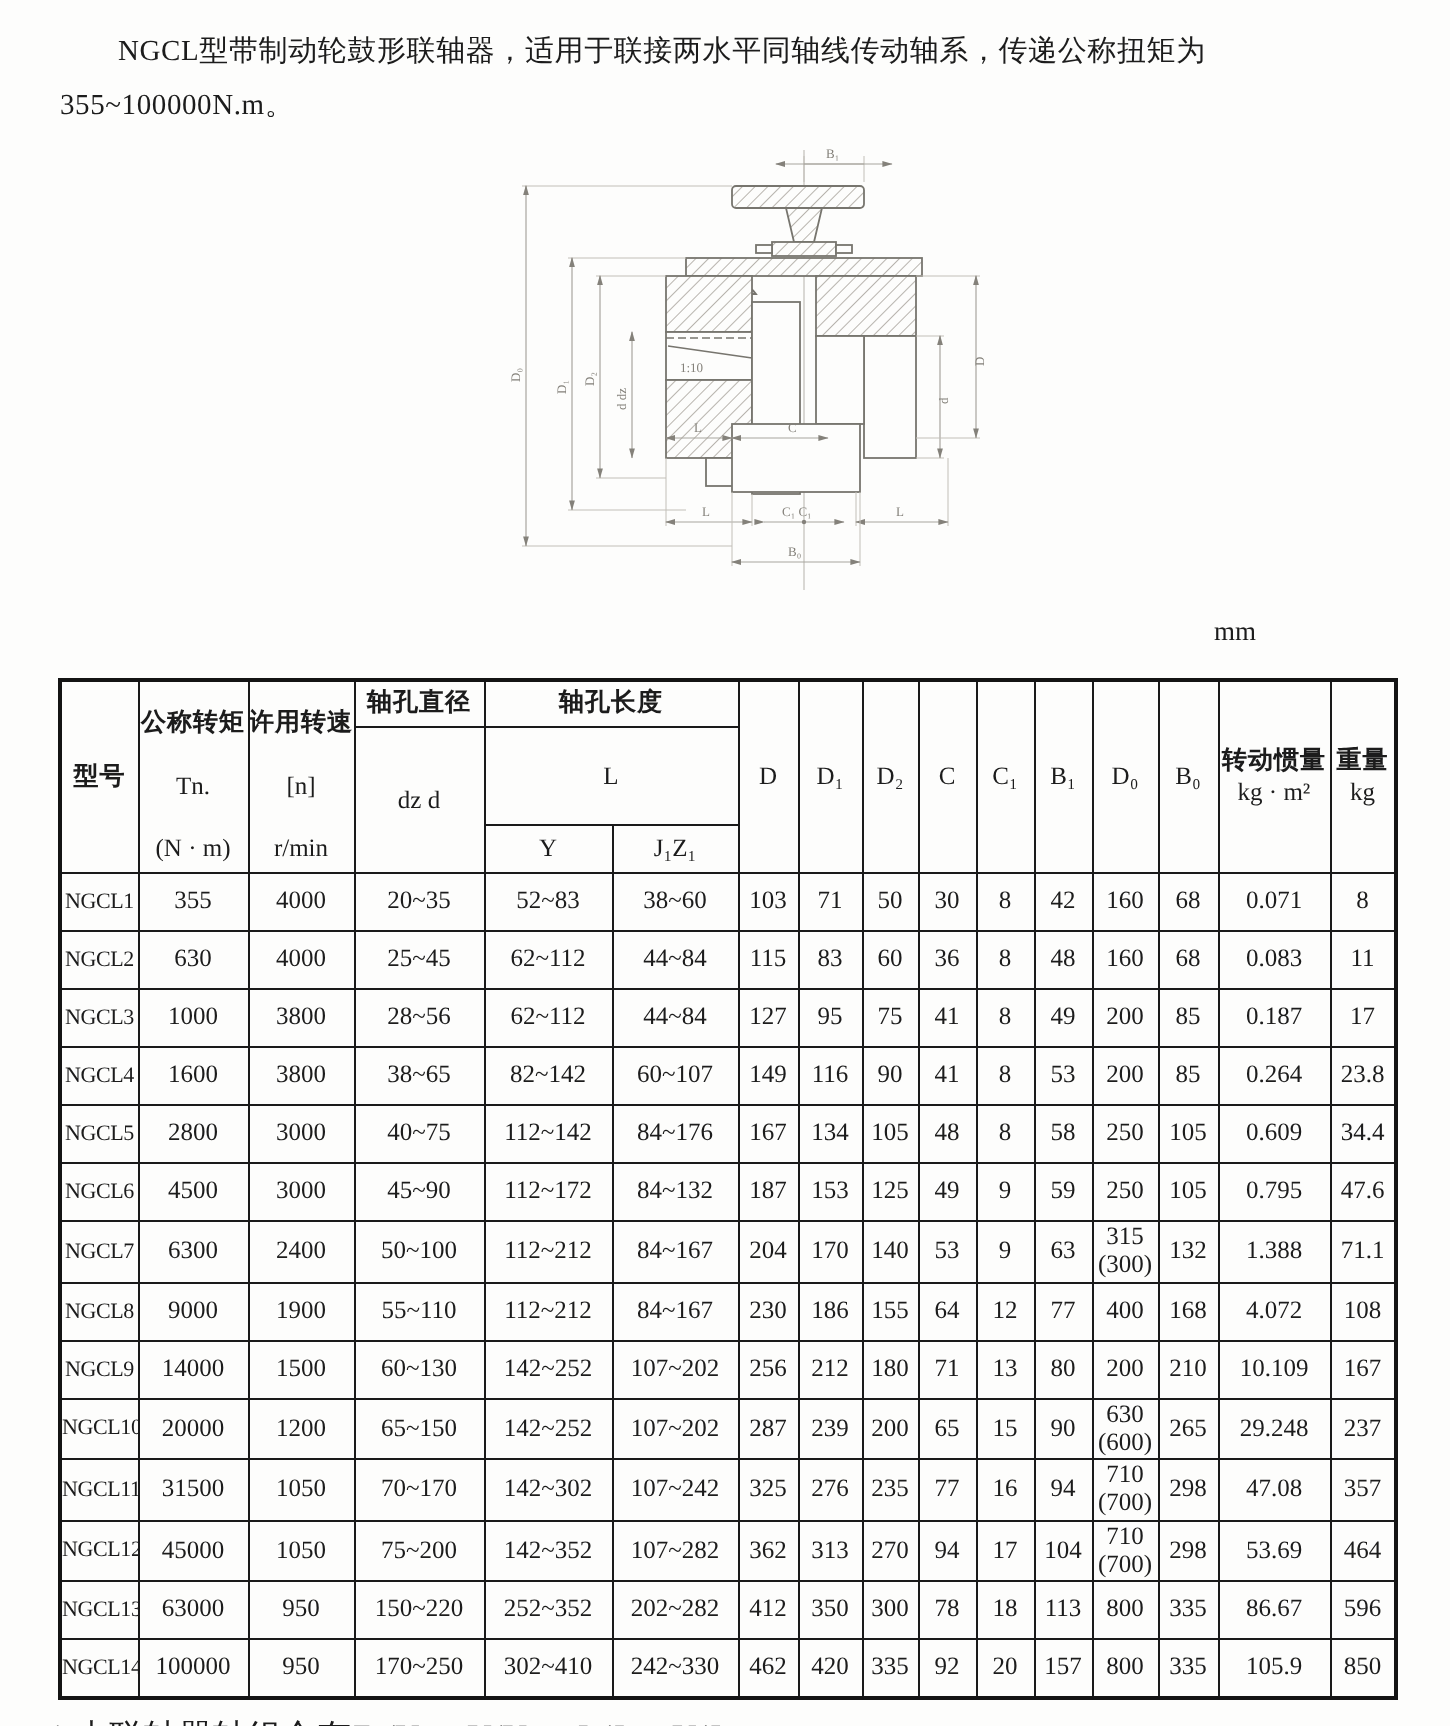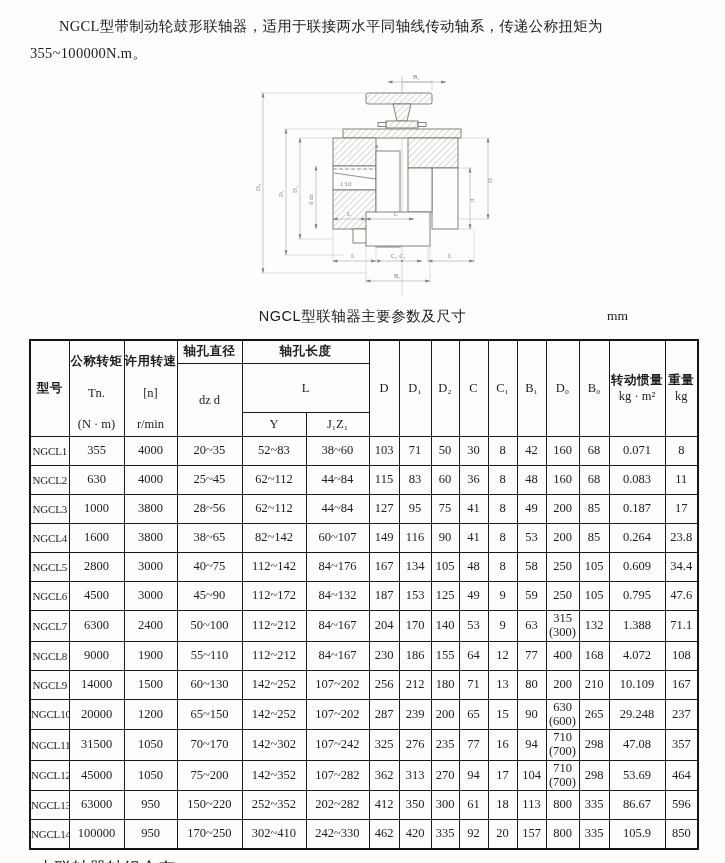--- a/index.html
+++ b/index.html
@@ -150,21 +150,20 @@
     <text class="dtext" x="212" y="189">L</text>
 
     <line class="ext" x1="130" y1="177" x2="130" y2="214"></line>
     <line class="ext" x1="194" y1="177" x2="194" y2="214"></line>
     <line class="dim" x1="130" y1="212" x2="194" y2="212" marker-start="url(#as)" marker-end="url(#ae)"></line>
     <text class="dtext" x="158" y="209">B₀</text>
   </svg>
 </div>
 
 <div class="title-row">
-  <span class="table-title">NGCL型联轴器主要参数及尺寸</span>
   <span class="unit">mm</span>
 </div>
 
 <table>
   <colgroup>
     <col style="width:39px">
       <col style="width:55px">
       <col style="width:53px">
       <col style="width:65px">
     <col style="width:64px">
@@ -445,21 +444,21 @@
       <tr>
         <td>NGCL13</td>
         <td>63000</td>
         <td>950</td>
         <td>150~220</td>
         <td>252~352</td>
         <td>202~282</td>
         <td>412</td>
         <td>350</td>
         <td>300</td>
-        <td>61</td>
+        <td>78</td>
         <td>18</td>
         <td>113</td>
         <td>800</td>
         <td>335</td>
         <td>86.67</td>
         <td>596</td>
       </tr>
       <tr>
         <td>NGCL14</td>
         <td>100000</td>

